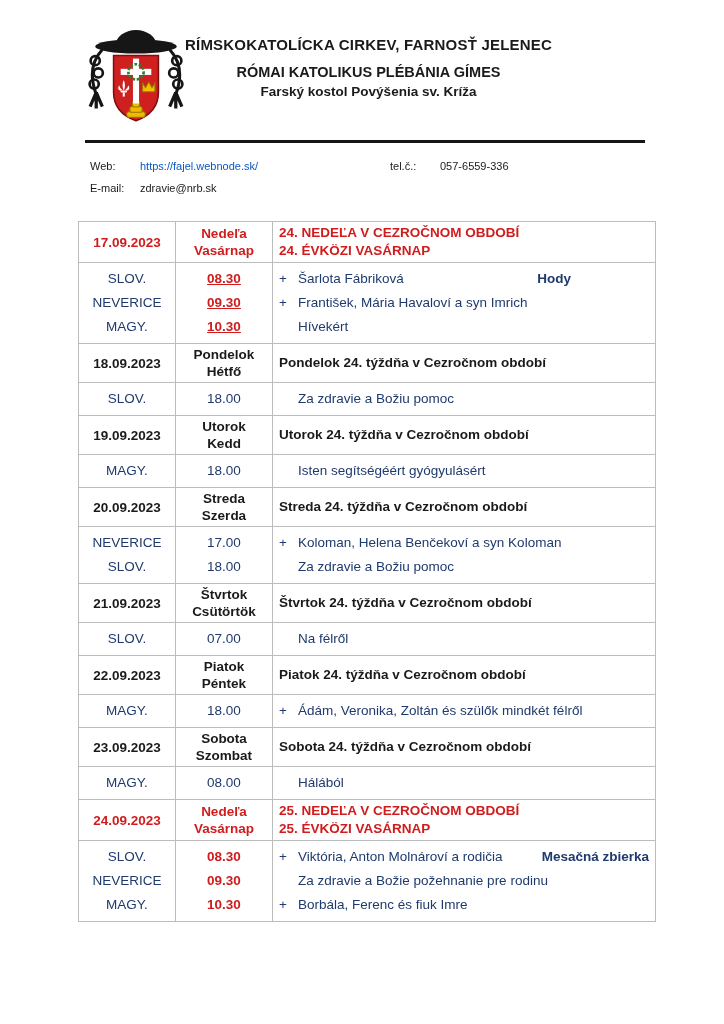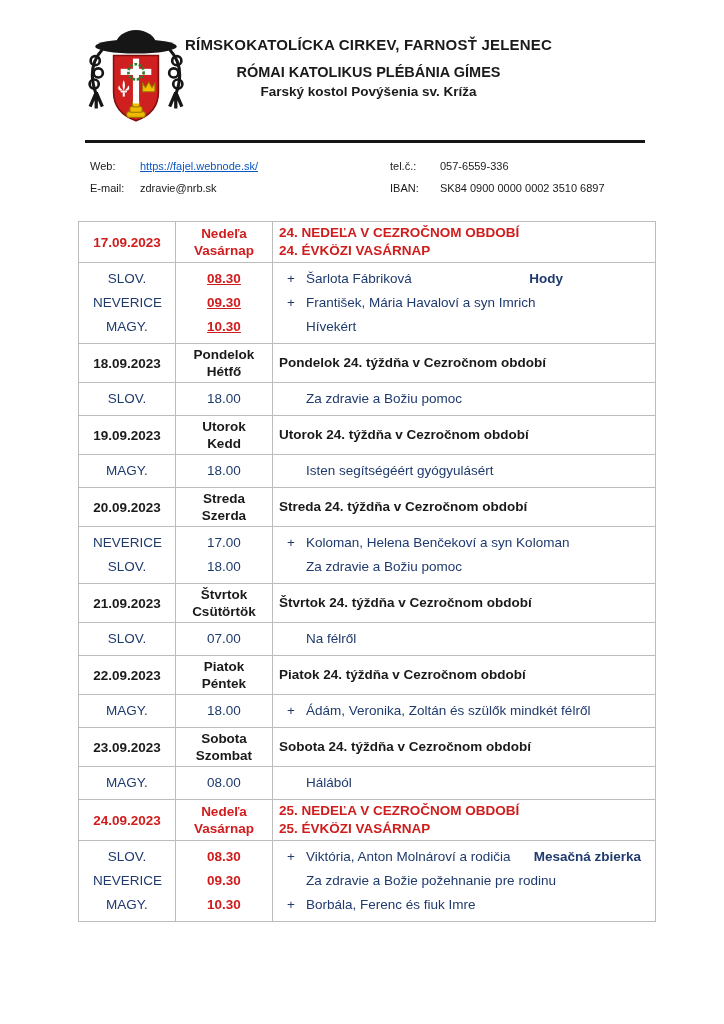--- a/index.html
+++ b/index.html
@@ -17,34 +17,34 @@
   .titles{position:absolute;left:7px;right:0;top:10px;text-align:center;}
   .org1{font-size:15px;font-weight:bold;letter-spacing:.2px;}
   .org2{font-size:14.5px;font-weight:bold;margin-top:11px;}
   .org3{font-size:13.5px;font-weight:bold;margin-top:4px;}
   .rule{margin:8px 79px 0 85px;border-top:3px solid #161616;}
   .contact{display:flex;margin:12px 0 0 90px;font-size:11px;}
   .c-col{display:flex;flex-direction:column;}
   .c-col.left{width:300px;}
   .c-row{display:flex;line-height:22px;}
   .c-label{flex:0 0 50px;}
-  .link{color:var(--link);text-decoration:underline;cursor:pointer;}
+  .link{color:var(--link);cursor:pointer;}
   table.schedule{
     border-collapse:collapse;table-layout:fixed;width:577px;
     margin:22px 0 0 78px;font-size:13.5px;
   }
   td{border:1px solid var(--border);padding:2px 6px;vertical-align:middle;}
   .row-day td{height:36px;}
   .row-day .date-cell,.row-day .day-cell{text-align:center;font-weight:bold;}
   .row-day .title-cell{font-weight:bold;}
   .row-day.sunday{color:var(--red);}
   .row-day.sunday td{height:40px;}
   .day-line{line-height:17px;}
   .title-line{line-height:18px;}
-  .row-mass td{padding:4px 14px;}
+  .row-mass td{padding:4px 6px;}
   .loc-cell,.time-cell{text-align:center;color:var(--navy);}
   .mass-line{line-height:24px;height:24px;}
   .time-red{color:var(--red);font-weight:bold;}
   .time-underline{text-decoration:underline;}
   .time-blue{color:var(--navy);}
   .desc-cell{color:var(--navy);}
   .desc-line{display:flex;line-height:24px;height:24px;white-space:nowrap;overflow:hidden;}
   .plus{flex:0 0 19px;}
   .note{margin-left:auto;font-weight:bold;white-space:nowrap;}
 </style>
@@ -107,24 +107,20 @@
     <div class="c-row">
       <span class="c-label">E-mail:</span>
       <span>zdravie@nrb.sk</span>
     </div>
   </div>
   <div class="c-col">
     <div class="c-row">
       <span class="c-label">tel.č.:</span>
       <span>057-6559-336</span>
     </div>
-    <div class="c-row">
-      <span class="c-label">IBAN:</span>
-      <span>SK84 0900 0000 0002 3510 6897</span>
-    </div>
   </div>
 </div>
 
 <table class="schedule">
   <colgroup>
       <col style="width:97px">
       <col style="width:97px">
       <col style="width:383px">
     </colgroup>
   <tbody>

